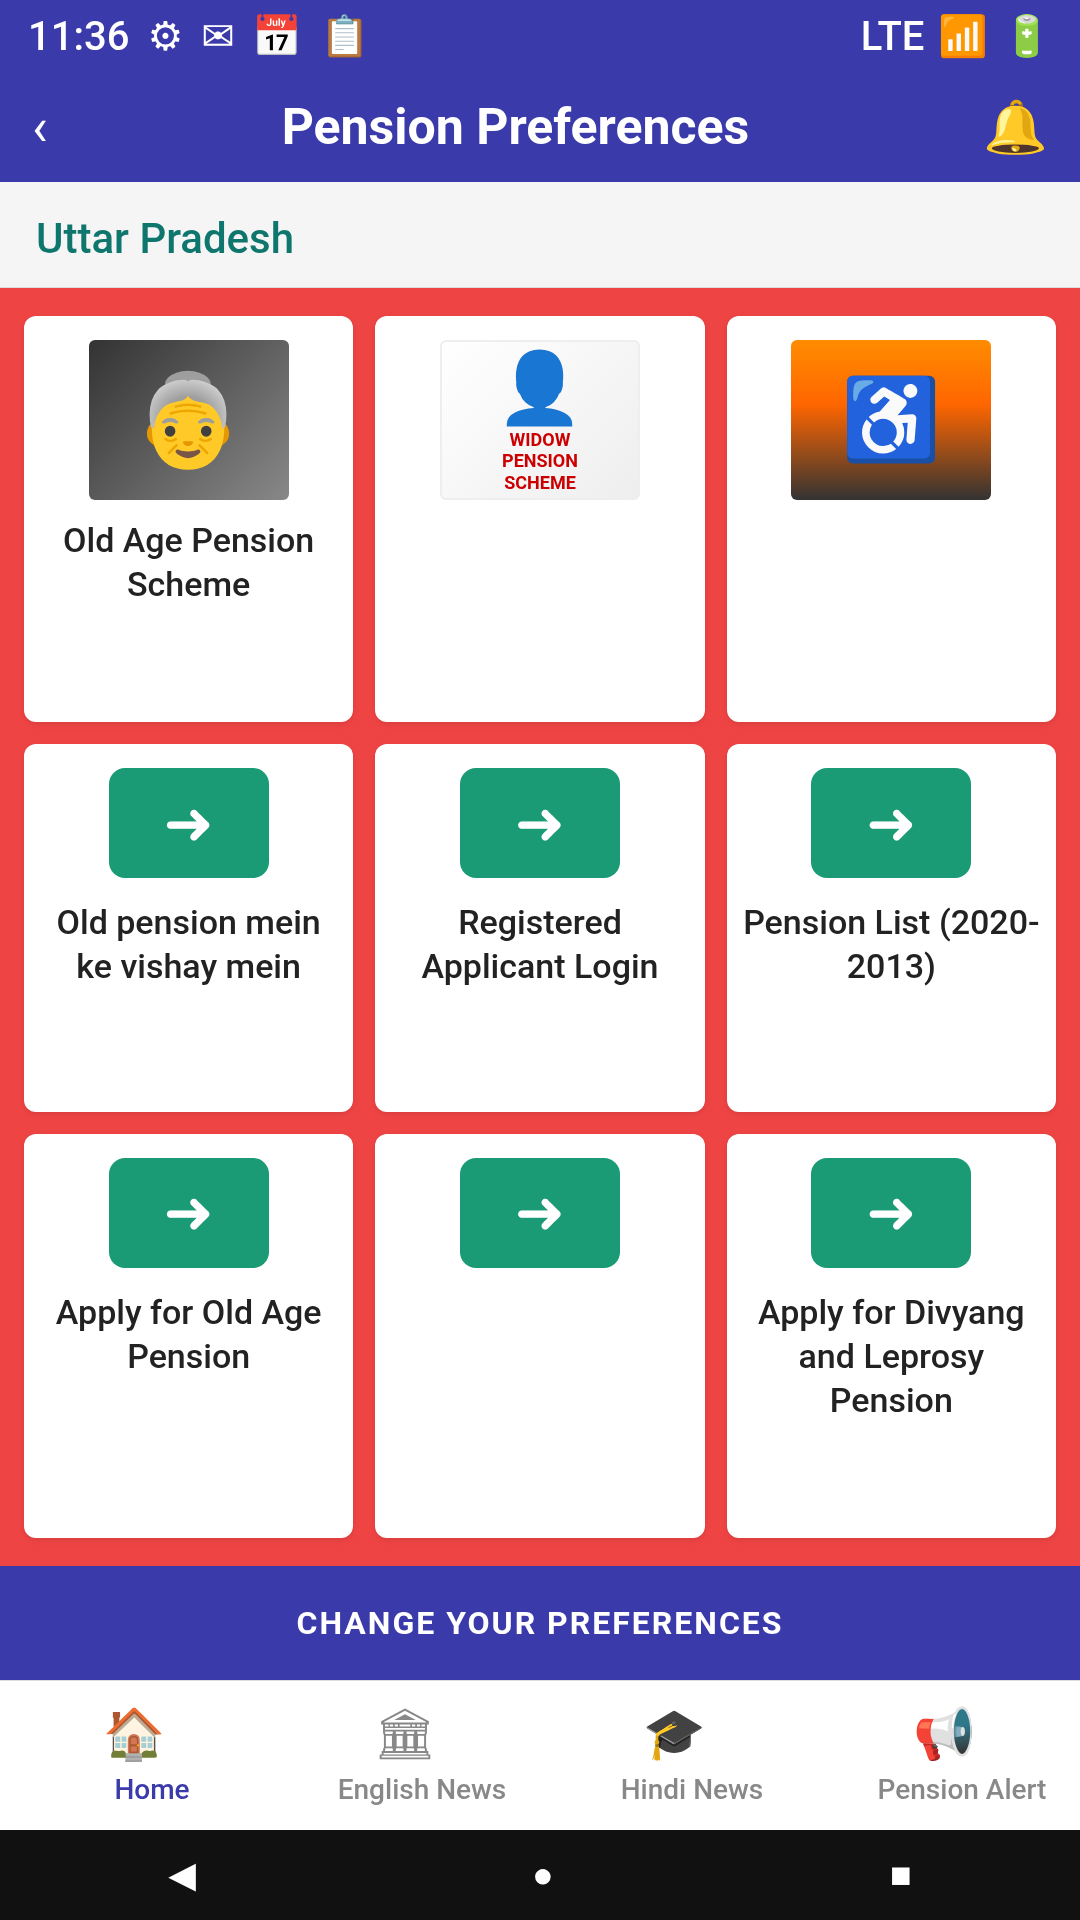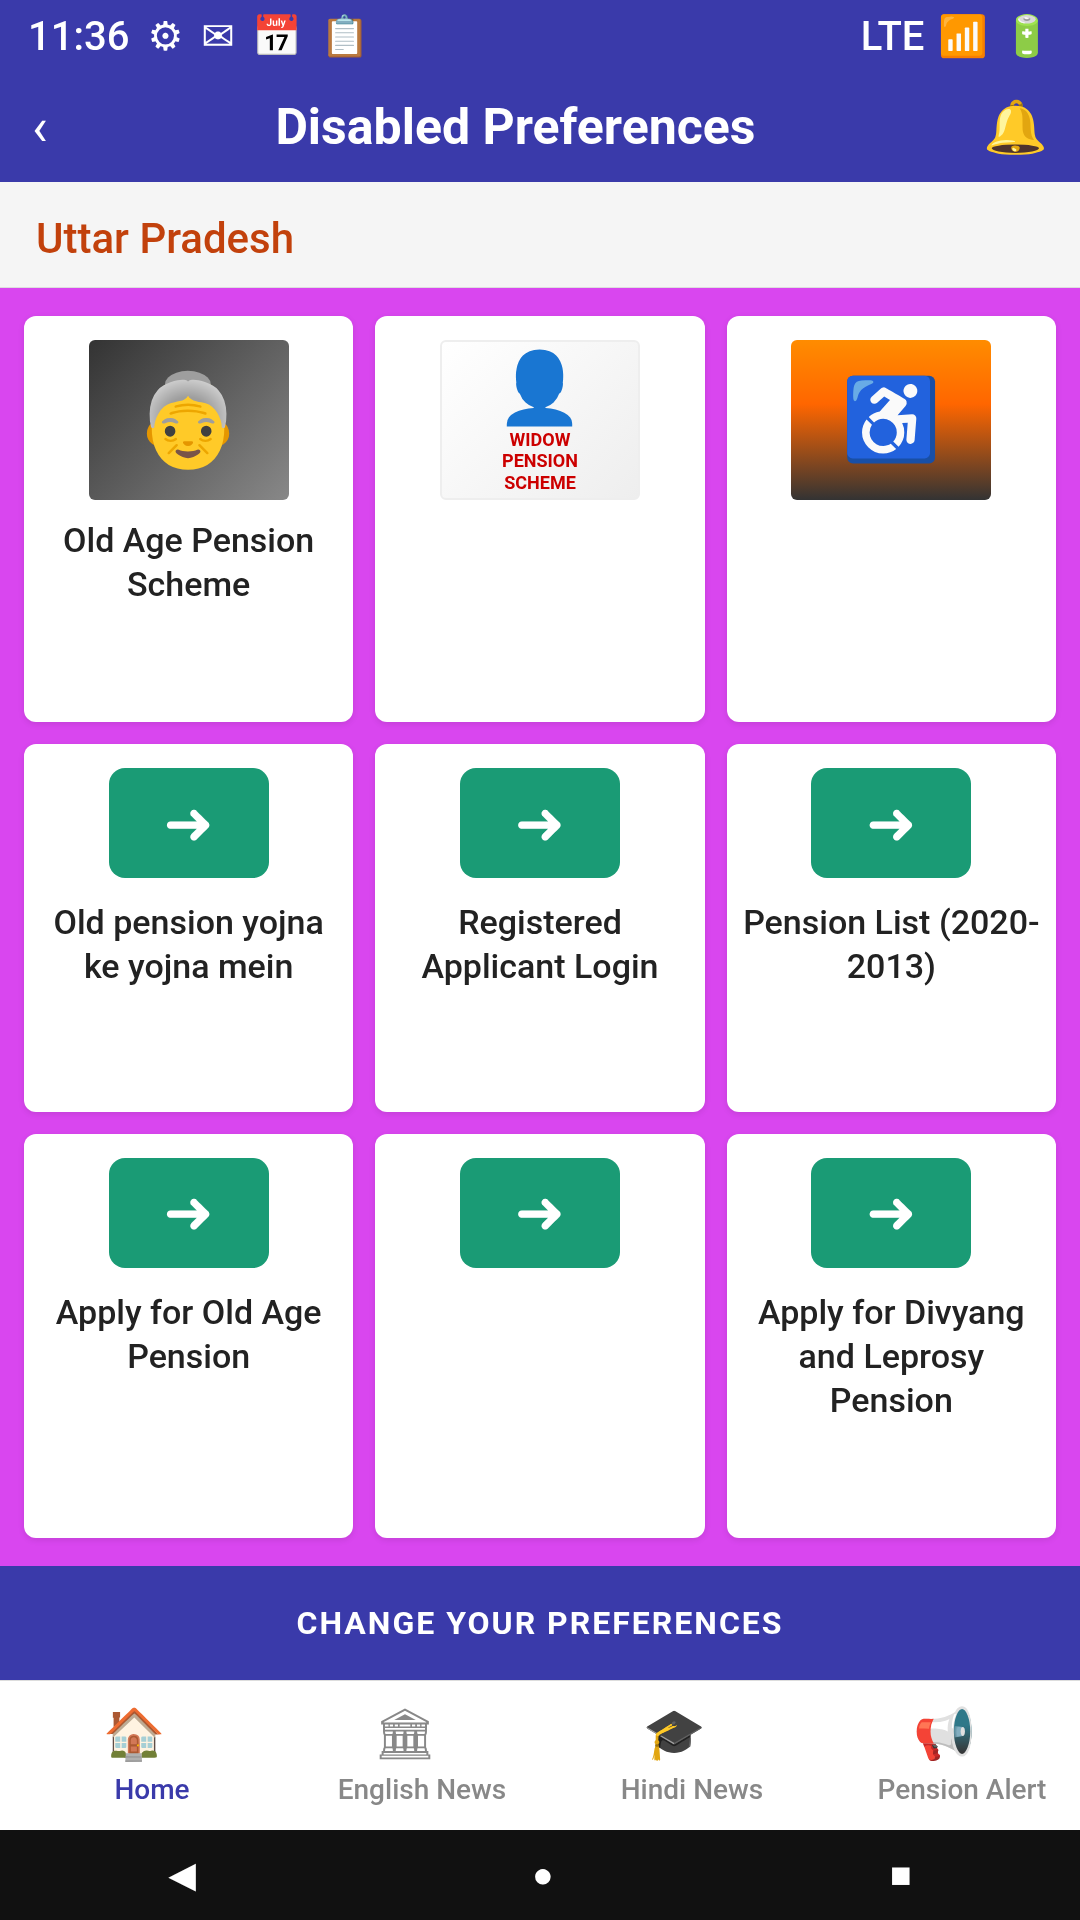--- a/index.html
+++ b/index.html
@@ -49,27 +49,27 @@
       color: white;
       cursor: pointer;
     }
 
     
     .state-label {
       background: #f5f5f5;
       padding: 32px 36px 24px;
       font-size: 42px;
       font-weight: 500;
-      color: #c2410c;
+      color: #0f766e;
       border-bottom: 1px solid #ddd;
     }
 
     
     .grid-container {
-      background: #d946ef;
+      background: #ef4444;
       padding: 28px 24px;
       display: grid;
       grid-template-columns: repeat(3, 1fr);
       gap: 22px;
       flex: 1;
     }
     .card {
       background: white;
       border-radius: 12px;
       display: flex;
@@ -206,21 +206,21 @@
   </div>
   <div class="status-right">
     <span>LTE</span>
     <span>📶</span>
     <span>🔋</span>
   </div>
 </div>
 
 <div class="header">
   <span class="header-back">‹</span>
-  <span class="header-title">Disabled Preferences</span>
+  <span class="header-title">Pension Preferences</span>
   <span class="header-bell">🔔</span>
 </div>
 
 <div class="state-label">Uttar Pradesh</div>
 
 <div class="grid-container">
 
   <div class="card">
     <div class="card-image-placeholder old-age-img"></div>
     <span class="card-label">Old Age Pension Scheme</span>
@@ -231,21 +231,21 @@
   </div>
 
   <div class="card">
     <div class="card-image-placeholder disabled-img"></div>
   </div>
 
   <div class="card">
     <div class="arrow-box">
       <span>➜</span>
     </div>
-    <span class="card-label">Old pension yojna ke yojna mein</span>
+    <span class="card-label">Old pension mein ke vishay mein</span>
   </div>
 
   <div class="card">
     <div class="arrow-box">
       <span>➜</span>
     </div>
     <span class="card-label">Registered Applicant Login</span>
   </div>
 
   <div class="card">

